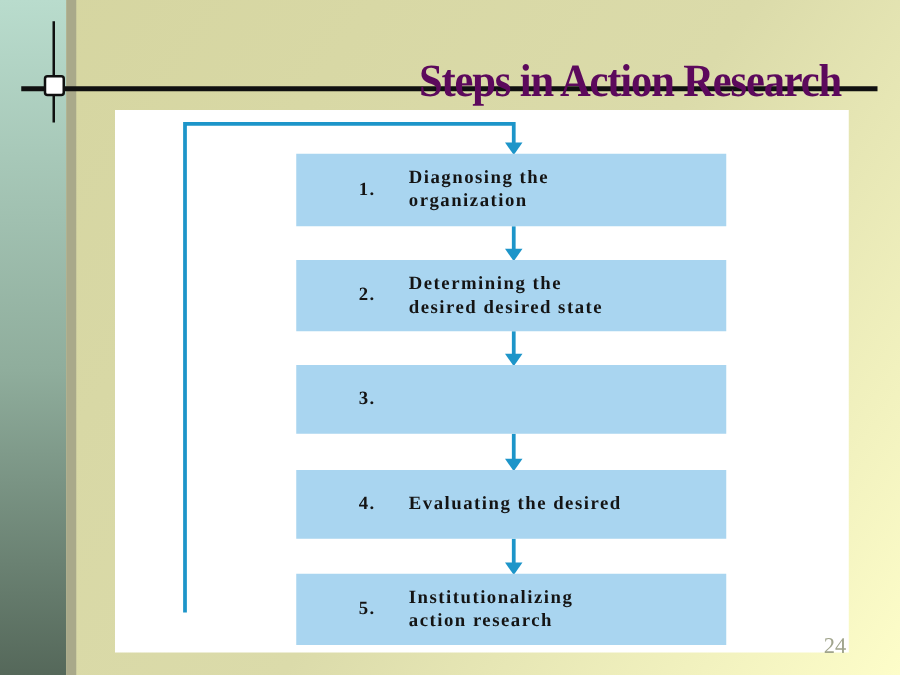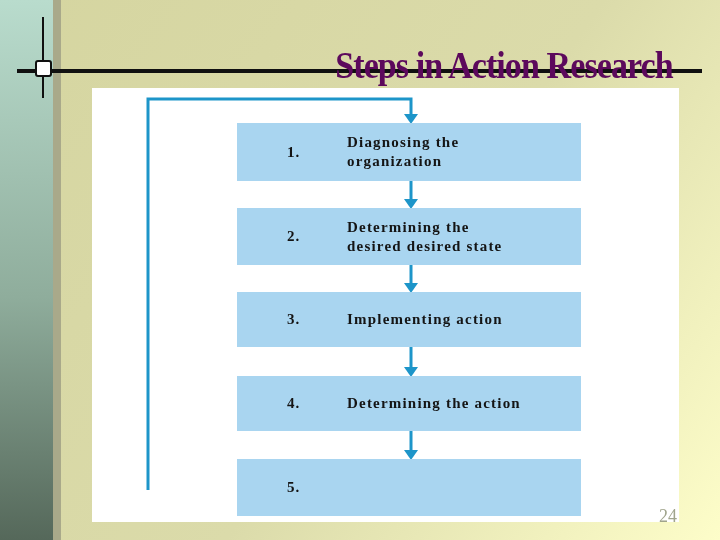--- a/index.html
+++ b/index.html
@@ -46,21 +46,21 @@
     display:flex; align-items:center;
     box-sizing:border-box; padding-left:50px;
     color:#141414;
   }
   .box .num {
     width:40px; flex:0 0 40px;
     font-size:15px; font-weight:bold; letter-spacing:1px;
   }
   .box .lbl {
     width:182px;
-    font-size:15px; font-weight:bold; letter-spacing:1.2px; line-height:19px;margin-left:20px;
+    font-size:15px; font-weight:bold; letter-spacing:1.2px; line-height:19px;
   }
   .page-number {
     position:absolute; left:659px; top:506px; z-index:3;
     font-size:18px; color:#a0a48c;
   }
 </style>
 </head>
 <body>
 
 <div class="slide">
@@ -99,29 +99,29 @@
       <span class="lbl">Diagnosing the organization</span>
     </div>
 
     <div class="box" style="top:120px; height:57px;">
       <span class="num">2.</span>
       <span class="lbl">Determining the desired desired state</span>
     </div>
 
     <div class="box" style="top:204px; height:55px;">
       <span class="num">3.</span>
-      <span class="lbl">Implementing action</span>
     </div>
 
     <div class="box" style="top:288px; height:55px;">
       <span class="num">4.</span>
-      <span class="lbl">Determining the action</span>
+      <span class="lbl">Evaluating the desired</span>
     </div>
 
     <div class="box" style="top:371px; height:57px;">
       <span class="num">5.</span>
+      <span class="lbl">Institutionalizing action research</span>
     </div>
 
   </div>
 
   <div class="page-number">24</div>
 
 </div>
 
 </body></html>

